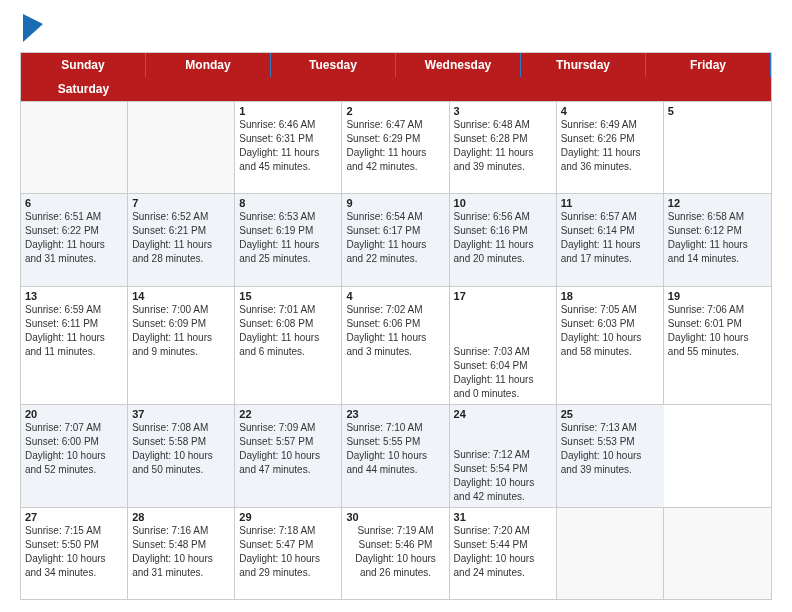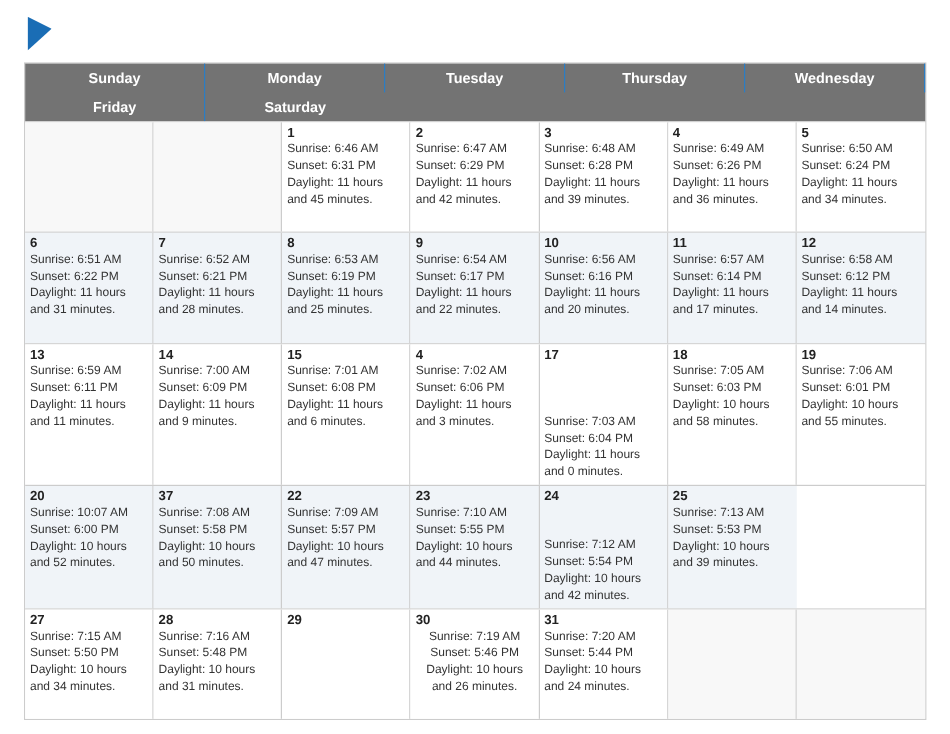--- a/index.html
+++ b/index.html
@@ -63,22 +63,22 @@
       margin-top: 2px;
     }
     .calendar {
       flex: 1;
       display: flex;
       flex-direction: column;
       border: 1px solid #ccc;
     }
     .cal-header-row {
       display: grid;
-      grid-template-columns: repeat(5, 1fr);
-      background: #737373;
+      grid-template-columns: repeat(6, 1fr);
+      background: #b91c1c;
     }
     .cal-header-cell {
       color: #fff;
       font-size: 12px;
       font-weight: bold;
       text-align: center;
       padding: 5px 2px;
       border-right: 1px solid #2a7dc5;
     }
     .cal-header-cell:last-child {
@@ -143,22 +143,22 @@
       <div class="month-title"></div>
       <div class="location-title"></div>
     </div>
   </div>
 
   <div class="calendar">
     <div class="cal-header-row">
     <div class="cal-header-cell">Sunday</div>
         <div class="cal-header-cell">Monday</div>
         <div class="cal-header-cell">Tuesday</div>
+        <div class="cal-header-cell">Wednesday</div>
         <div class="cal-header-cell">Thursday</div>
-        <div class="cal-header-cell">Wednesday</div>
         <div class="cal-header-cell">Friday</div>
         <div class="cal-header-cell">Saturday</div>
       </div>
     <div class="cal-body">
     <div class="cal-row">
           <div class="cal-cell empty"></div>
           <div class="cal-cell empty"></div>
           <div class="cal-cell">
             <span class="day-number">1</span>
             <div class="day-info" style="white-space: pre-line;">Sunrise: 6:46 AM
@@ -178,23 +178,20 @@
 Daylight: 11 hours and 39 minutes.</div>
           </div>
           <div class="cal-cell">
             <span class="day-number">4</span>
             <div class="day-info" style="white-space: pre-line;">Sunrise: 6:49 AM
 Sunset: 6:26 PM
 Daylight: 11 hours and 36 minutes.</div>
           </div>
           <div class="cal-cell">
             <span class="day-number">5</span>
-            <div class="day-info" style="white-space: pre-line;">Sunrise: 6:50 AM
-Sunset: 6:24 PM
-Daylight: 11 hours and 34 minutes.</div>
           </div>
         </div>
         <div class="cal-row">
           <div class="cal-cell alt-row">
             <span class="day-number">6</span>
             <div class="day-info" style="white-space: pre-line;">Sunrise: 6:51 AM
 Sunset: 6:22 PM
 Daylight: 11 hours and 31 minutes.</div>
           </div>
           <div class="cal-cell alt-row">
@@ -274,21 +271,21 @@
           <div class="cal-cell">
             <span class="day-number">19</span>
             <div class="day-info" style="white-space: pre-line;">Sunrise: 7:06 AM
 Sunset: 6:01 PM
 Daylight: 10 hours and 55 minutes.</div>
           </div>
         </div>
         <div class="cal-row">
           <div class="cal-cell alt-row">
             <span class="day-number">20</span>
-            <div class="day-info" style="white-space: pre-line;">Sunrise: 10:07 AM
+            <div class="day-info" style="white-space: pre-line;">Sunrise: 7:07 AM
 Sunset: 6:00 PM
 Daylight: 10 hours and 52 minutes.</div>
           </div>
           <div class="cal-cell alt-row">
             <span class="day-number">37</span>
             <div class="day-info" style="white-space: pre-line;">Sunrise: 7:08 AM
 Sunset: 5:58 PM
 Daylight: 10 hours and 50 minutes.</div>
           </div>
           <div class="cal-cell alt-row">
@@ -324,20 +321,23 @@
 Daylight: 10 hours and 34 minutes.</div>
           </div>
           <div class="cal-cell">
             <span class="day-number">28</span>
             <div class="day-info" style="white-space: pre-line;">Sunrise: 7:16 AM
 Sunset: 5:48 PM
 Daylight: 10 hours and 31 minutes.</div>
           </div>
           <div class="cal-cell">
             <span class="day-number">29</span>
+            <div class="day-info" style="white-space: pre-line;">Sunrise: 7:18 AM
+Sunset: 5:47 PM
+Daylight: 10 hours and 29 minutes.</div>
           </div>
           <div class="cal-cell">
             <span class="day-number">30</span>
             <div class="day-info" style="white-space: pre-line; text-align: center;">Sunrise: 7:19 AM
 Sunset: 5:46 PM
 Daylight: 10 hours and 26 minutes.</div>
           </div>
           <div class="cal-cell">
             <span class="day-number">31</span>
             <div class="day-info" style="white-space: pre-line;">Sunrise: 7:20 AM

